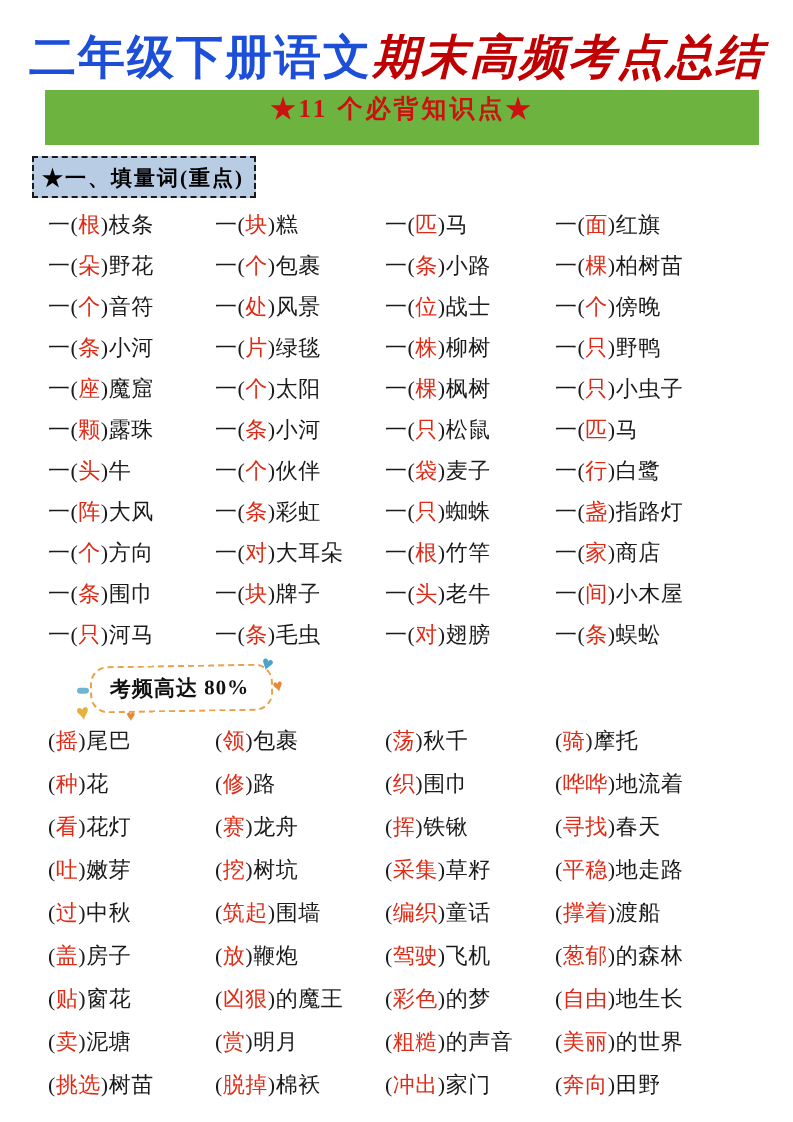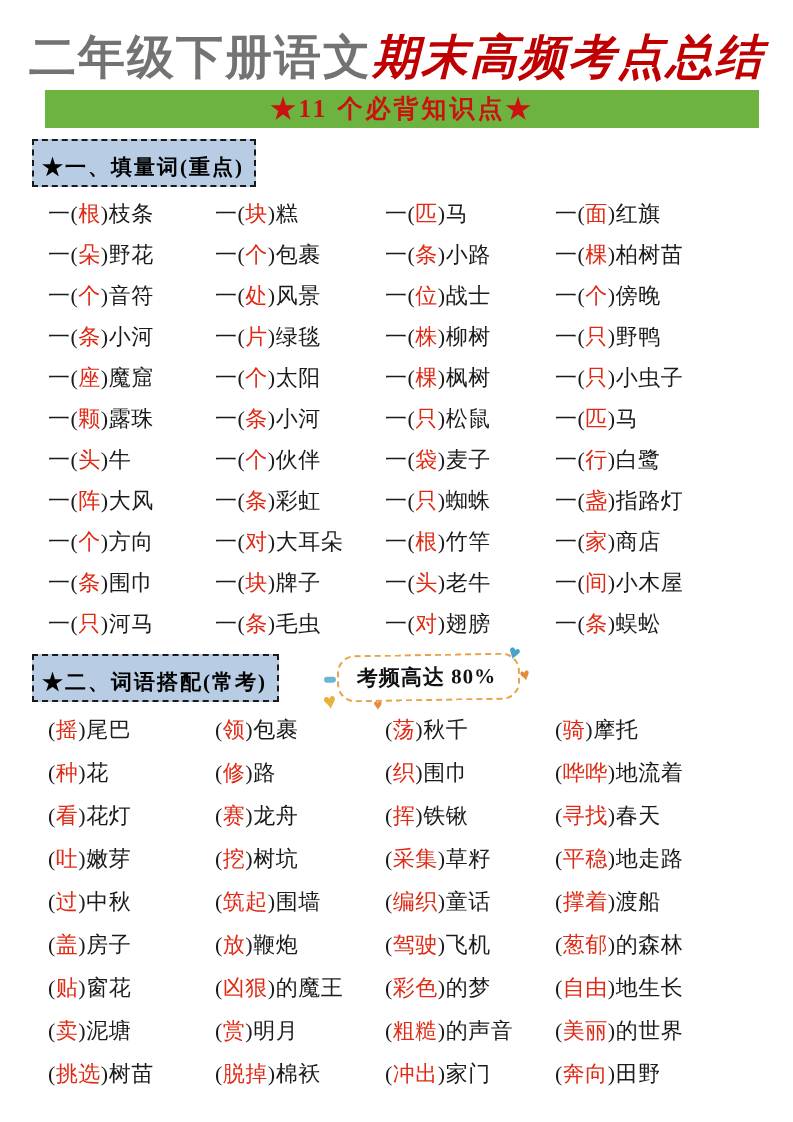--- a/index.html
+++ b/index.html
@@ -25,42 +25,42 @@
   
   .title{
     margin-top:32px;
     text-align:center;
     font-size:47px;
     font-weight:900;
     letter-spacing:2px;
     line-height:1.1;
     white-space:nowrap;
   }
-  .title .t-black{color:#737373;}
+  .title .t-black{color:#1d4ed8;}
   .title .t-red{color:var(--title_red);font-style:italic;}
 
   
   .banner{
     margin:6px 34px 0 45px;
-    height:38px;
+    height:55px;
     background:var(--banner_green);
     color:var(--banner_red);
     font-size:25px;
     font-weight:bold;
     text-align:center;
     line-height:38px;
     letter-spacing:3px;
   }
 
   
   .sec-head{
     display:inline-block;
     background:var(--header_blue);
     border:2.5px dashed #1a1a1a;
-    padding:12px 10px 4px 8px;
+    padding:6px 10px 4px 8px;
     font-size:21px;
     font-weight:bold;
     letter-spacing:2px;
     color:#000;
   }
   .sec-head-1{margin:11px 0 0 32px;}
 
   
   .grid{
     display:grid;
@@ -333,21 +333,20 @@
         <span>)翅膀</span>
       </div>
       <div class="entry">
         <span>一(</span>
         <span class="red">条</span>
         <span>)蜈蚣</span>
       </div>
     </div>
 
   <div class="sec2row">
-    <div class="sec-head">★二、词语搭配(常考)</div>
     <div class="badge">
       <span>考频高达 80%</span>
       <span class="heart h-tr">♥</span>
       <span class="heart h-r">♥</span>
       <span class="heart h-bl">♥</span>
       <span class="heart h-b">♥</span>
       <span class="dash-dot"></span>
     </div>
   </div>
 

